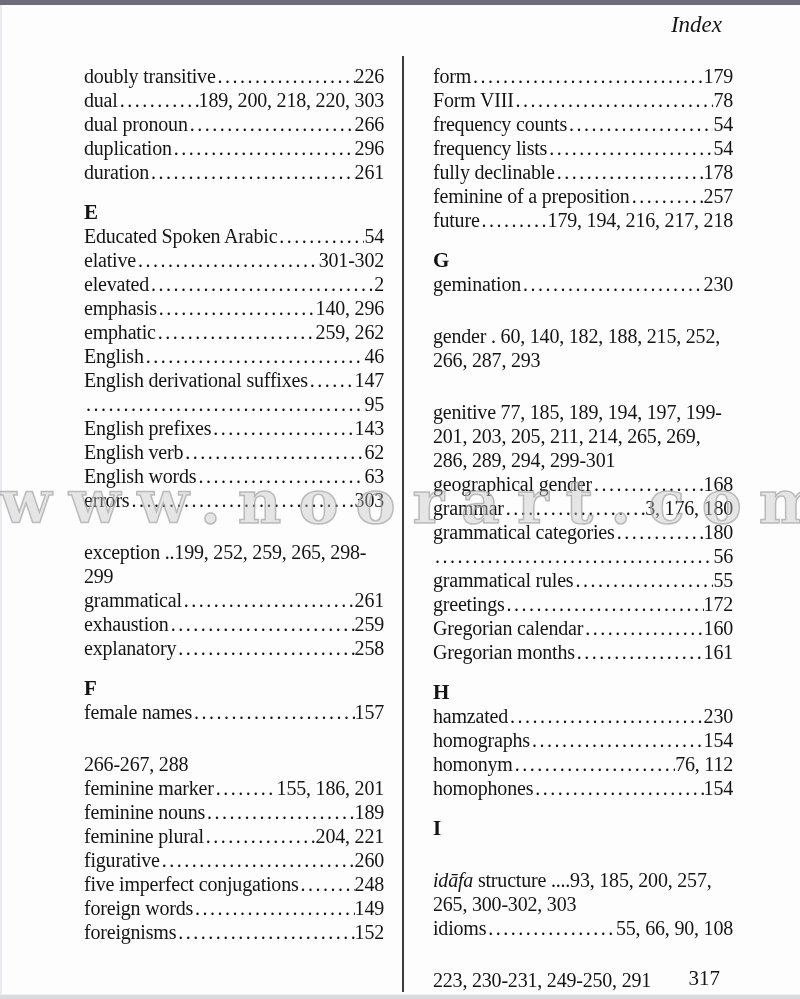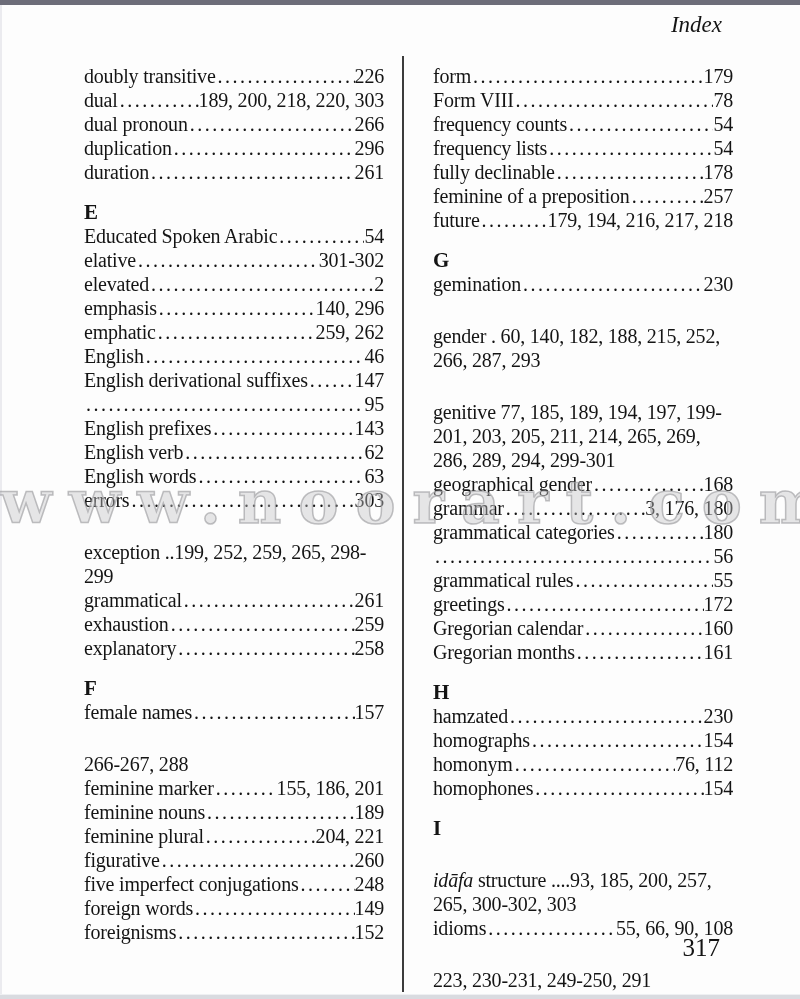--- a/index.html
+++ b/index.html
@@ -4,21 +4,21 @@
 <style>
   html,body{margin:0;padding:0;}
   body{
     width:800px;height:999px;position:relative;background:#fdfdfd;
     font-family:"Liberation Serif", serif;color:#141414;overflow:hidden;
   }
   .top-band{position:absolute;top:0;left:0;right:0;height:5px;background:#6d6d79;}
   .left-edge{position:absolute;left:0;top:5px;bottom:4px;width:2px;background:#ebebef;}
   .bottom-band{position:absolute;bottom:0;left:0;right:0;height:4px;background:#d9dbe0;border-top:1px solid #eef0f2;}
   .index-header{position:absolute;top:12px;right:78px;font-style:italic;font-size:23px;color:#151515;text-align:right;}
-  .page-number{position:absolute;bottom:37px;right:80px;font-size:25px;}
+  .page-number{position:absolute;bottom:8px;right:80px;font-size:21px;}
   .columns{position:absolute;top:56px;left:84px;display:flex;align-items:stretch;}
   .col{width:300px;font-size:20px;line-height:24px;letter-spacing:-0.2px;padding-top:8px;}
   .col-left{padding-right:18px;border-right:2px solid #3c3c3c;}
   .col-right{padding-left:29px;}
   .section + .section{margin-top:16px;}
   .letter{font-weight:bold;font-size:21px;}
   .entry{display:flex;align-items:flex-end;}
   .term{white-space:nowrap;}
   .dots{flex:1 1 auto;min-width:0;overflow:hidden;white-space:nowrap;letter-spacing:2.5px;padding:0 2px;}
   .pages{white-space:nowrap;}

